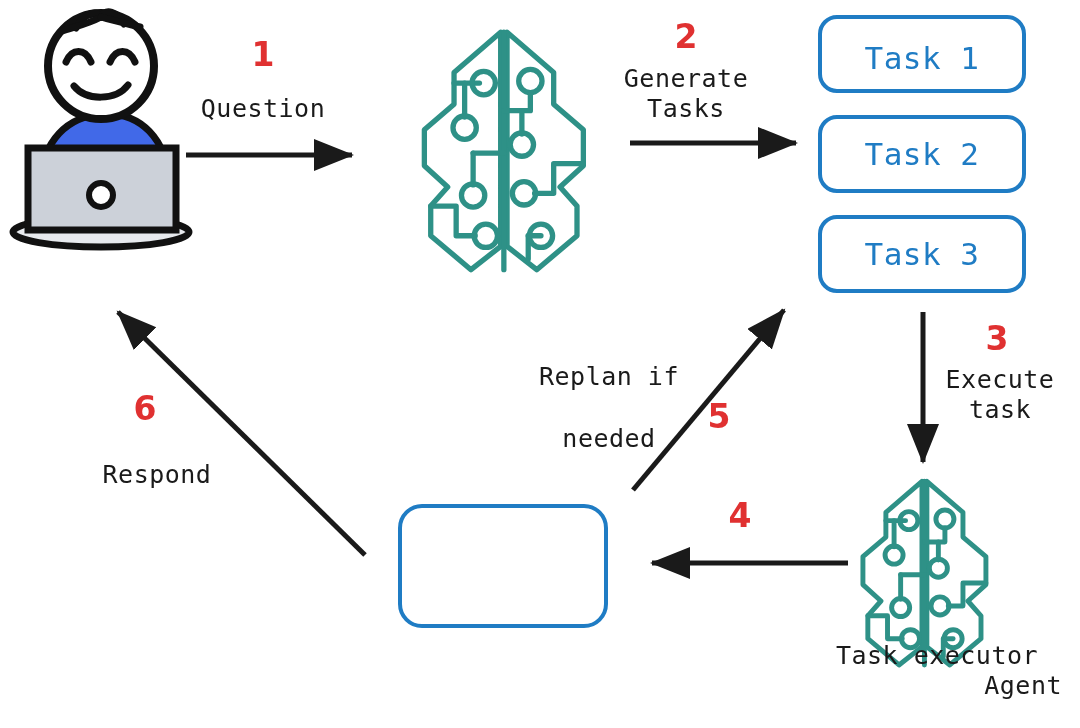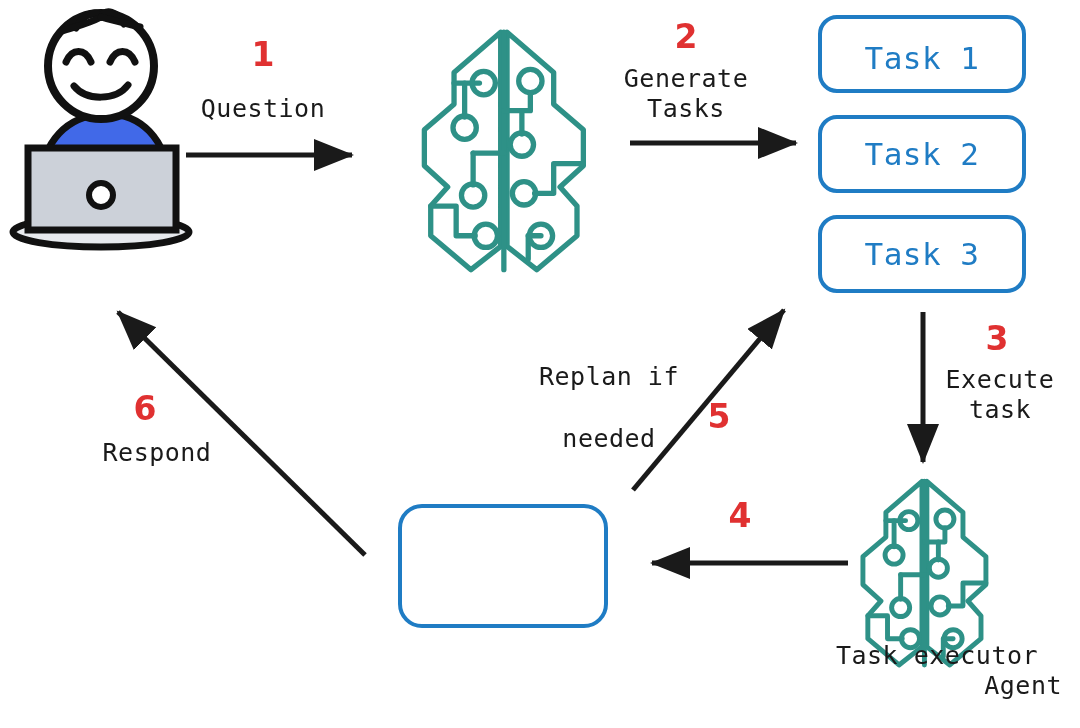--- a/index.html
+++ b/index.html
@@ -191,21 +191,21 @@
   <div class="lbl step-cap" style="left:926px; top:365px; width:148px;">Execute</div>
   <div class="lbl step-cap" style="left:926px; top:395px; width:148px;">task</div>
 
   <div class="num" style="left:718px; top:499px; width:44px;">4</div>
 
   <div class="num" style="left:697px; top:400px; width:44px;">5</div>
   <div class="lbl step-cap" style="left:524px; top:362px; width:170px;">Replan if</div>
   <div class="lbl step-cap" style="left:524px; top:392px; width:170px;margin-top:32px;">needed</div>
 
   <div class="num" style="left:123px; top:392px; width:44px;">6</div>
-  <div class="lbl step-cap" style="left:72px; top:438px; width:170px;">Respond</div>
+  <div class="lbl step-cap" style="left:72px; top:460px; width:170px;">Respond</div>
 
 
   <div class="agent-cap" style="left:812px; top:641px; width:250px;">Task executor</div>
   <div class="agent-cap" style="left:812px; top:671px; width:250px;text-align:right;">Agent</div>
 
   <div class="boxtext" style="left:820px; top:40px; width:204px;">Task 1</div>
   <div class="boxtext" style="left:820px; top:136px; width:204px;">Task 2</div>
   <div class="boxtext" style="left:820px; top:236px; width:204px;">Task 3</div>
 
 

